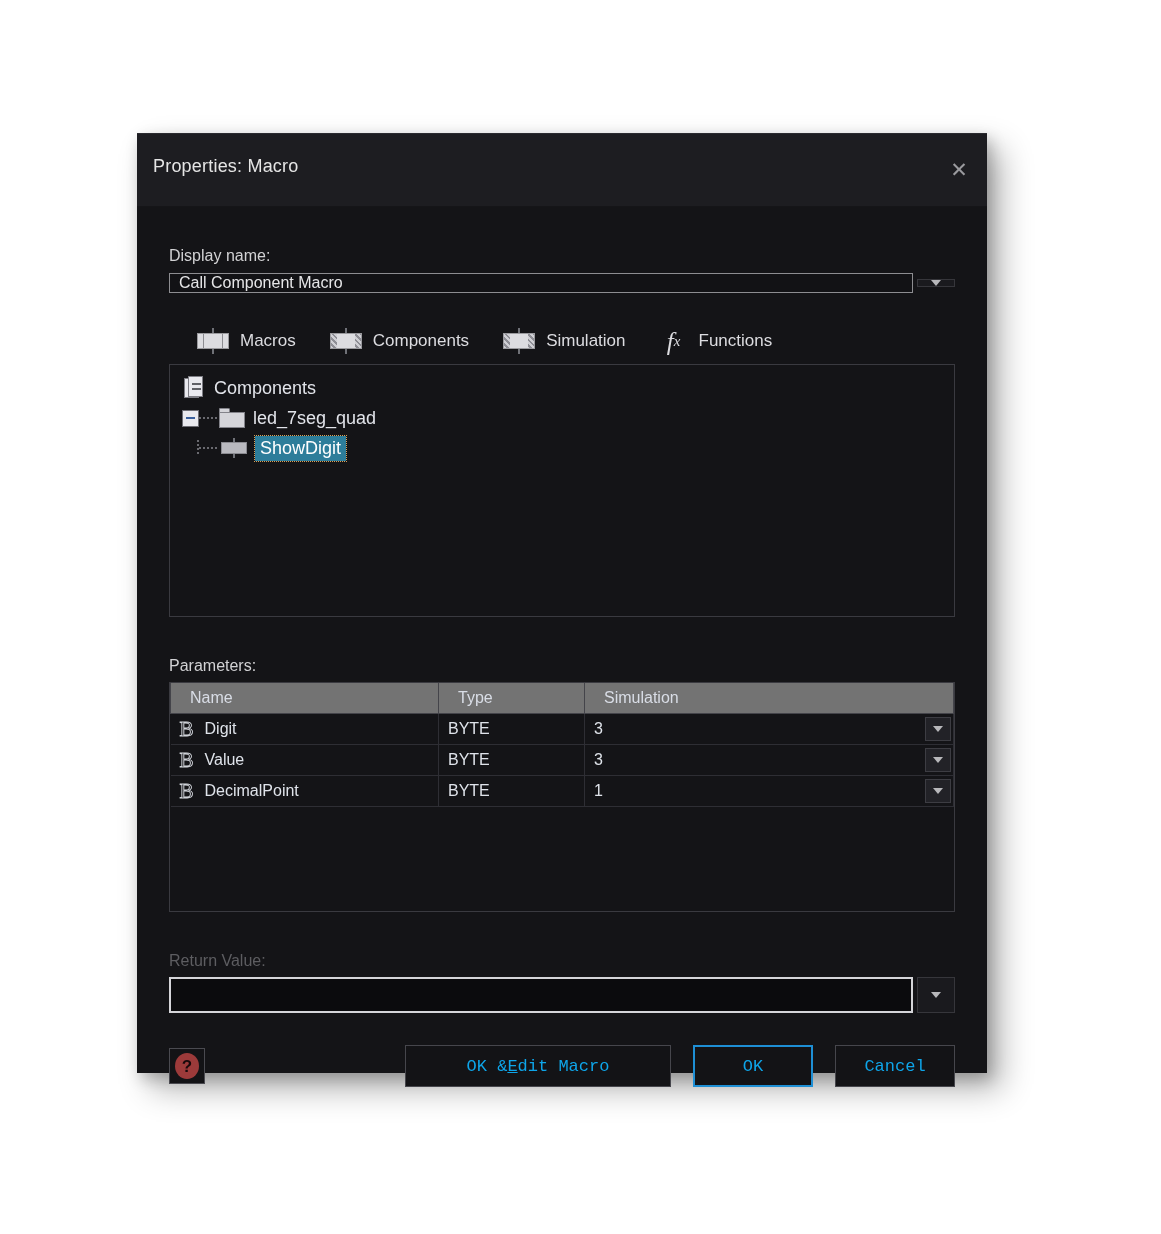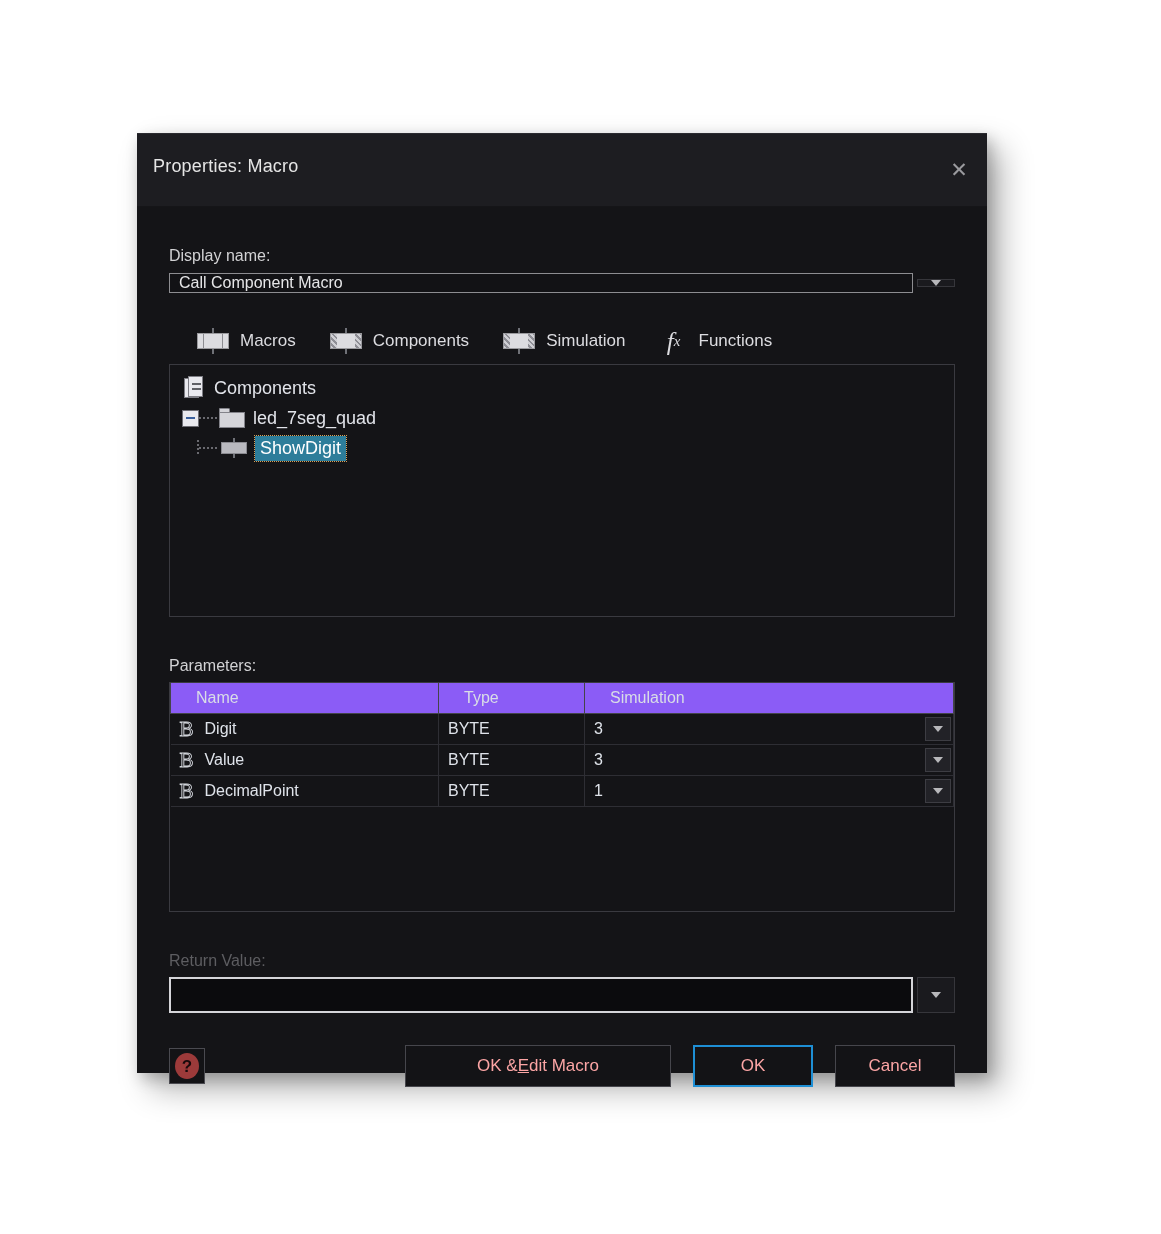--- a/index.html
+++ b/index.html
@@ -342,25 +342,25 @@
     height: 230px;
     overflow: hidden;
   }
   table.params {
     width: 100%;
     border-collapse: collapse;
     table-layout: fixed;
     font-size: 16px;
   }
   table.params th {
-    background: #8b5cf6;
+    background: #737373;
     color: #d9dde6;
     font-weight: normal;
     text-align: left;
-    padding: 6px 25px;
+    padding: 6px 19px;
     height: 28px;
     border: 1px solid #44444a;
     border-top: none;
     box-sizing: border-box;
   }
   table.params td {
     color: #dfe3ea;
     padding: 0 9px;
     height: 30px;
     border-bottom: 1px solid #2e2e34;
@@ -473,23 +473,23 @@
   }
   .btn-group {
     margin-left: auto;
     display: flex;
     gap: 22px;
   }
   .btn {
     height: 42px;
     background: #131316;
     border: 1px solid #46464c;
-    color: #fca5a5;
+    color: #0ea5e9;
     font-size: 17px;
-    font-family: Liberation Sans, sans-serif;
+    font-family: Liberation Mono, monospace;
     display: flex;
     align-items: center;
     justify-content: center;
     cursor: pointer;
     box-sizing: border-box;
     padding: 0 18px;
   }
   .btn.wide { width: 266px; }
   .btn.mid  { width: 120px; }
   .btn.focused { border: 2px solid #1e8fd5; }

